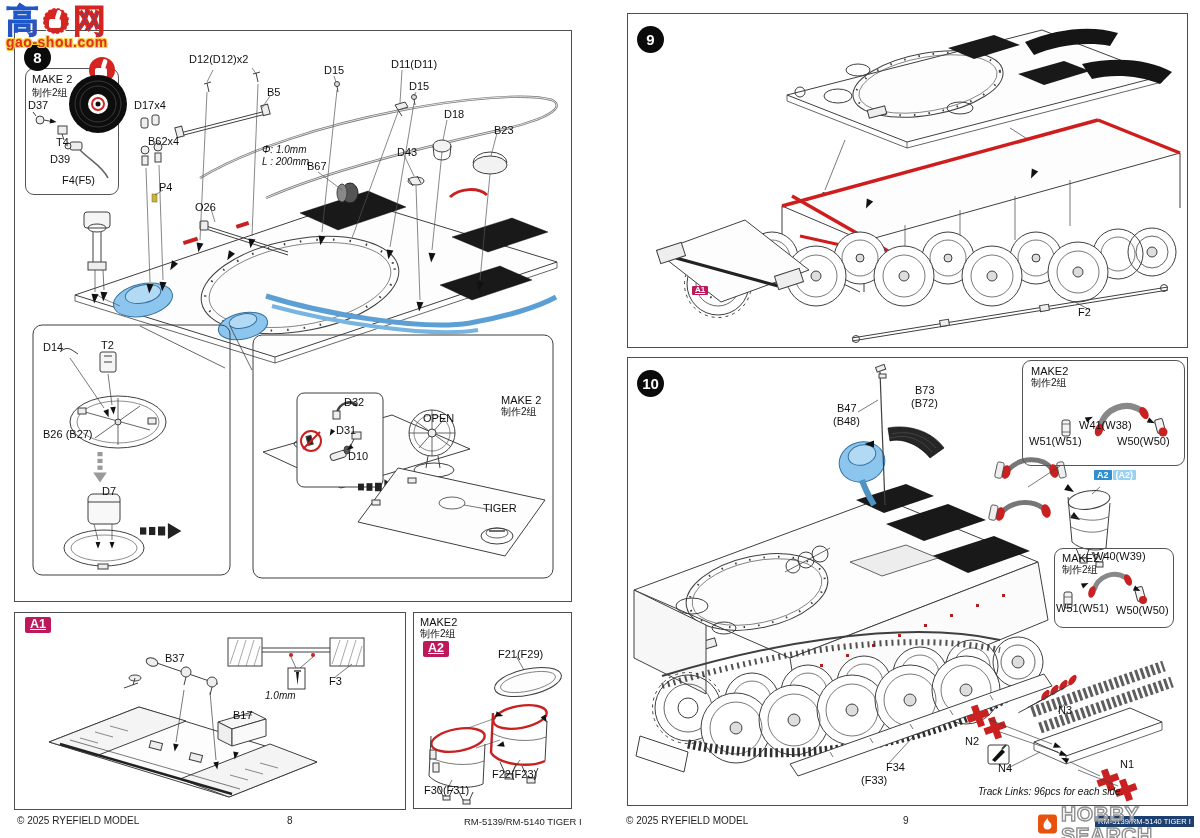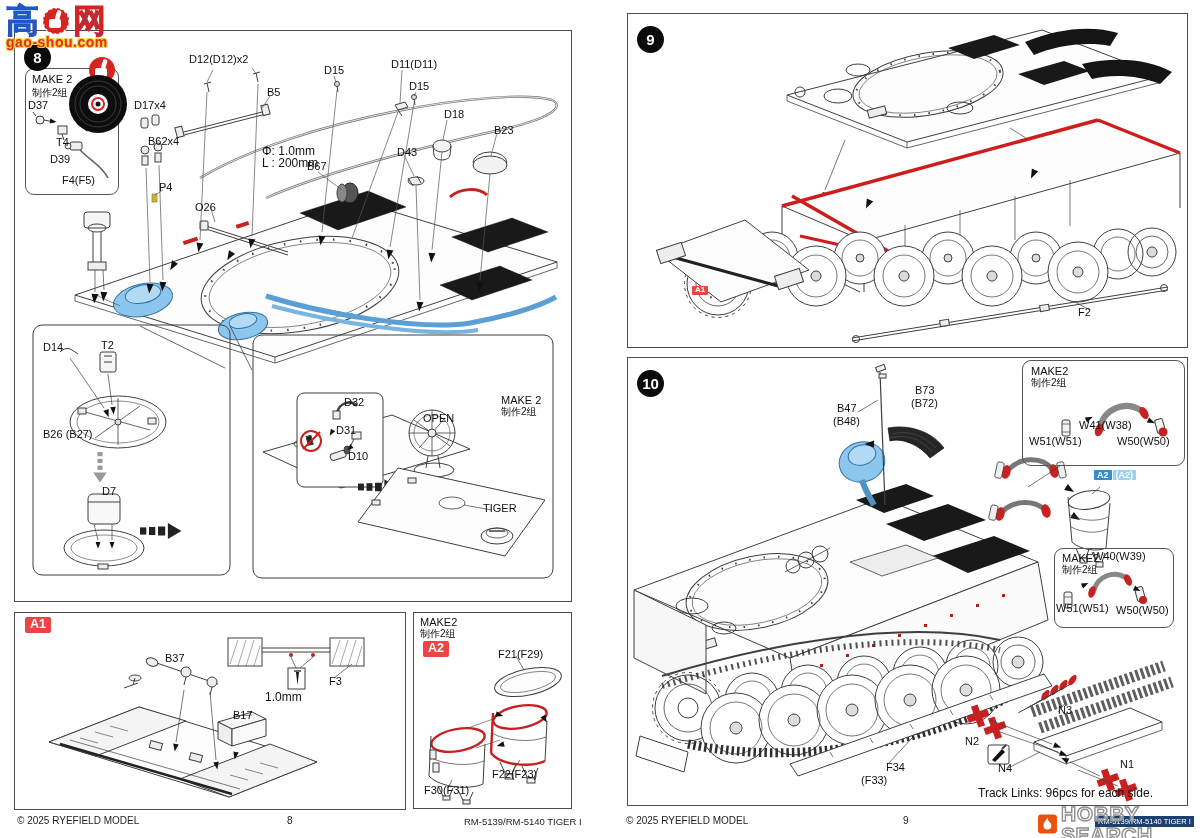--- a/index.html
+++ b/index.html
@@ -5,23 +5,23 @@
   html,body{margin:0;padding:0;background:#fff;}
   #sheet{position:relative;width:1200px;height:838px;background:#fff;overflow:hidden;
          font-family:"Liberation Sans",sans-serif;color:#111;}
   .panel{position:absolute;border:1.6px solid #4d4d4d;background:#fff;box-sizing:border-box;z-index:0;}
   .art{position:absolute;z-index:1;}
   .make2box{position:absolute;border:1.4px solid #555;border-radius:9px;z-index:2;box-sizing:border-box;}
   .stepbadge{position:absolute;width:27px;height:27px;border-radius:50%;background:#0b0b0b;color:#fff;
              font-weight:bold;font-size:15px;display:flex;align-items:center;justify-content:center;z-index:4;}
   .lb{position:absolute;font-size:11px;color:#101010;white-space:nowrap;z-index:5;line-height:1.05;}
   .lb.cn{font-size:10px;}
-  .lb.sm{font-size:12px;}
-  .bluebadge{position:absolute;background:#ef4444;color:#fff;font-weight:bold;font-size:12.5px;
-             padding:1px 5px;border-radius:2px;z-index:5;line-height:1.1;}
+  .lb.sm{font-size:10px;font-style:italic;}
+  .bluebadge{position:absolute;background:#be185d;color:#fff;font-weight:bold;font-size:12.5px;
+             padding:1px 5px;border-radius:2px;z-index:5;line-height:1.1;text-decoration:underline;}
   .bluebadge.tiny{font-size:8px;padding:0 3px;border-radius:1px;}
   .a2ref{position:absolute;z-index:5;display:flex;gap:1px;align-items:center;}
   .a2ref .b1{background:#2f8fd0;color:#fff;font-weight:bold;font-size:9px;padding:0 3px;border-radius:1px;}
   .a2ref .b2{background:#9ad1f2;color:#fff;font-weight:bold;font-size:9px;padding:0 3px;border-radius:1px;}
   .foot{position:absolute;font-size:10px;color:#222;z-index:5;white-space:nowrap;}
   .kitchip{position:absolute;background:#1d3f70;color:#fff;font-size:7.5px;padding:1px 3px;z-index:6;white-space:nowrap;}
   
   #wm-gaoshou{position:absolute;left:6px;top:4px;z-index:9;}
   #wm-gaoshou .row{display:flex;align-items:center;gap:2px;}
   #wm-gaoshou .cn1{font-size:33px;font-weight:bold;color:#d42520;-webkit-text-stroke:1px #1e58c8;line-height:1;}

